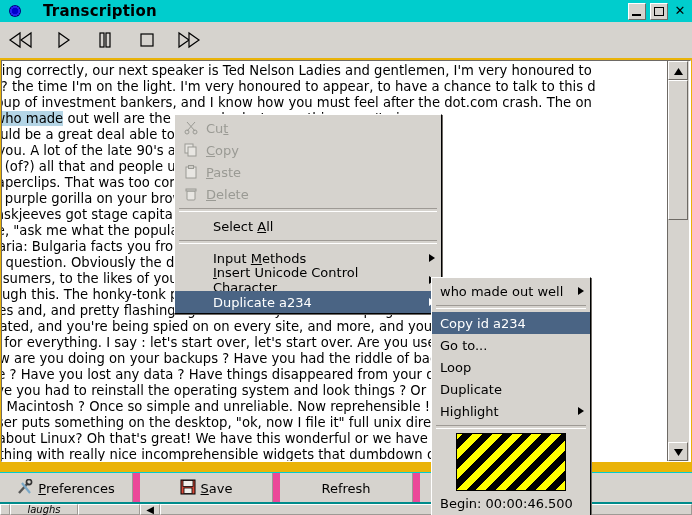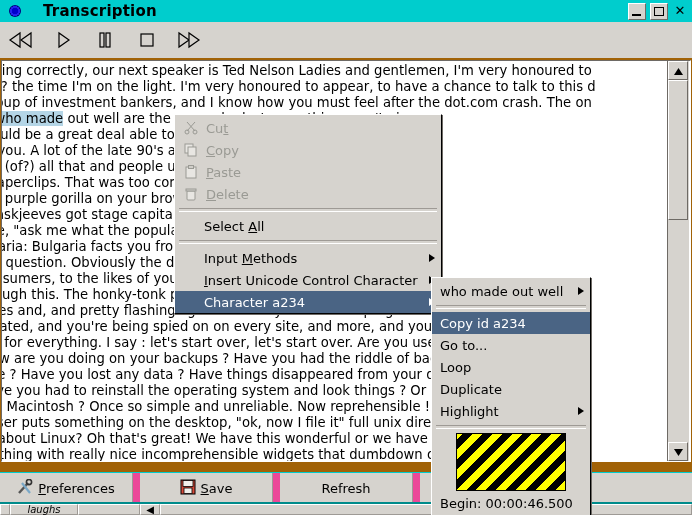--- a/index.html
+++ b/index.html
@@ -12,21 +12,21 @@
     height: 515px;
     overflow: hidden;
     font-family: "DejaVu Sans", sans-serif;
     font-size: 12px;
     color: #000000;
   }
   .app {
     position: relative;
     width: 692px;
     height: 515px;
-    background: #a16207;
+    background: #eab308;
     overflow: hidden;
   }
 
   
   .titlebar {
     position: absolute;
     left: 0; top: 0;
     width: 692px; height: 22px;
     background: #00cdcd;
     display: flex;
@@ -278,21 +278,21 @@
     border-top: 4px solid transparent;
     border-bottom: 4px solid transparent;
     margin-left: 8px;
   }
   .msep {
     height: 2px;
     margin: 3px 4px;
     border-top: 1px solid #9e9a95;
     border-bottom: 1px solid #ffffff;
   }
-  .mi.noicon { padding-left: 29px; }
+  .mi.noicon { padding-left: 38px; }
 
   
   .submenu {
     position: absolute;
     left: 431px; top: 277px;
     width: 160px;
     background: #d6d3ce;
     border-top: 1px solid #ffffff;
     border-left: 1px solid #ffffff;
     border-right: 1px solid #000000;
@@ -479,21 +479,21 @@
       <div class="msep"></div>
       <div class="mi noicon">
         <span class="mi-label">Input <u>M</u>ethods</span>
         <span class="mi-arrow"></span>
       </div>
       <div class="mi noicon">
         <span class="mi-label"><u>I</u>nsert Unicode Control Character</span>
         <span class="mi-arrow"></span>
       </div>
       <div class="mi selected noicon">
-        <span class="mi-label">Character a234</span>
+        <span class="mi-label">Duplicate a234</span>
         <span class="mi-arrow"></span>
       </div>
     </div>
 
   <div class="submenu">
     <div class="mi">
       <span class="mi-label">who made out well</span>
       <span class="mi-arrow"></span>
     </div>
     <div class="msep"></div>

